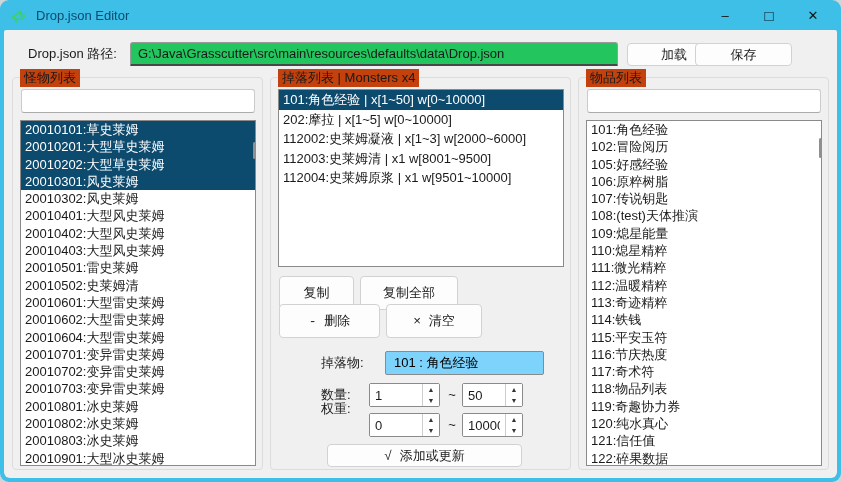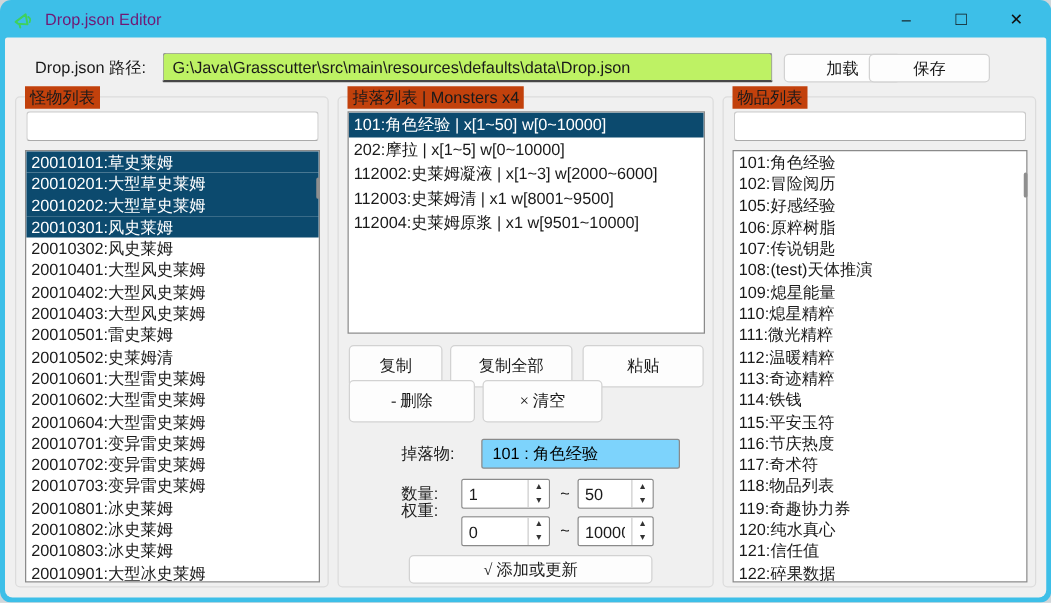--- a/index.html
+++ b/index.html
@@ -6,37 +6,37 @@
   html,body { background:#cfd6da; }
   body { font-family:"Liberation Sans", sans-serif; font-size:13px; color:#1a1a1a; }
 
   .window { position:relative; width:841px; height:482px; background:#3dbfe8;
             border-radius:9px; overflow:hidden; }
 
   
   .titlebar { position:absolute; left:0; top:0; width:100%; height:30px;
               display:flex; align-items:center; }
   .titlebar .app-icon { margin-left:10px; width:18px; height:18px; display:flex; align-items:center; }
-  .titlebar .title { margin-left:8px; font-size:13px; color:#701a75; }
+  .titlebar .title { margin-left:8px; font-size:13px; color:#0c4a6e; }
   .win-controls { margin-left:auto; margin-right:6px; display:flex; height:30px; }
   .win-btn { width:44px; height:30px; display:flex; align-items:center; justify-content:center;
              font-size:13px; color:#111; cursor:default; }
   .win-btn.max { font-size:15px; }
 
   
   .content { position:absolute; left:4px; top:30px; width:833px; height:448px;
              background:#f0f0f0; border-radius:2px 2px 6px 6px; }
 
   
   .path-label { position:absolute; left:24px; top:12px; height:24px; line-height:24px; }
   .path-input { position:absolute; left:126px; top:12px; width:488px; height:24px;
-                background:#bef264; border:1px solid #9a9a9a; border-bottom:2px solid #474747;
+                background:#22c55e; border:1px solid #9a9a9a; border-bottom:2px solid #474747;
                 border-radius:3px 3px 1px 1px; padding:0 7px; font:inherit; color:#1a1a1a; }
   .btn { background:#fdfdfd; border:1px solid #d2d2d2; border-radius:4px;
-         font-family:Liberation Serif, serif; font-size:13px; color:#1a1a1a; text-align:center; }
+         font-family:Liberation Mono, monospace; font-size:13px; color:#1a1a1a; text-align:center; }
   .btn-load { position:absolute; left:623px; top:13px; width:94px; height:23px; }
   .btn-save { position:absolute; left:691px; top:13px; width:97px; height:23px; }
 
   
   .panel { position:absolute; top:47px; height:393px; border:1px solid #dcdcdc; border-radius:4px; }
   .panel-left  { left:8px;   width:251px; }
   .panel-mid   { left:266px; width:301px; }
   .panel-right { left:574px; width:251px; }
   .panel-title { position:absolute; top:-9px; left:7px; background:#c2410c; padding:0 4px;
                  font-size:13px; white-space:nowrap; }
@@ -136,21 +136,20 @@
 
       <div class="row selected">101:角色经验 | x[1~50] w[0~10000]</div>
           <div class="row">202:摩拉 | x[1~5] w[0~10000]</div>
           <div class="row">112002:史莱姆凝液 | x[1~3] w[2000~6000]</div>
           <div class="row">112003:史莱姆清 | x1 w[8001~9500]</div>
           <div class="row">112004:史莱姆原浆 | x1 w[9501~10000]</div>
         </div>
 
       <button class="btn mid-btn" style="left:8px;  top:198px; width:75px;">复制</button>
       <button class="btn mid-btn" style="left:89px; top:198px; width:98px;">复制全部</button>
-      <button class="btn mid-btn" style="left:195px; top:198px; width:97px;">粘贴</button>
       <button class="btn mid-btn" style="left:8px;  top:226px; width:101px;">- 删除</button>
       <button class="btn mid-btn" style="left:115px; top:226px; width:96px;">× 清空</button>
 
       <span class="form-label" style="left:50px; top:273px;">掉落物:</span>
       <input class="form-field" type="text" value="101 : 角色经验" style="">
 
       <span class="form-label" style="left:50px; top:305px;">数量:</span>
       <div class="spin" style="left:98px; top:305px; width:71px;">
         <input type="text" value="1" style="">
         <span class="arrows">

